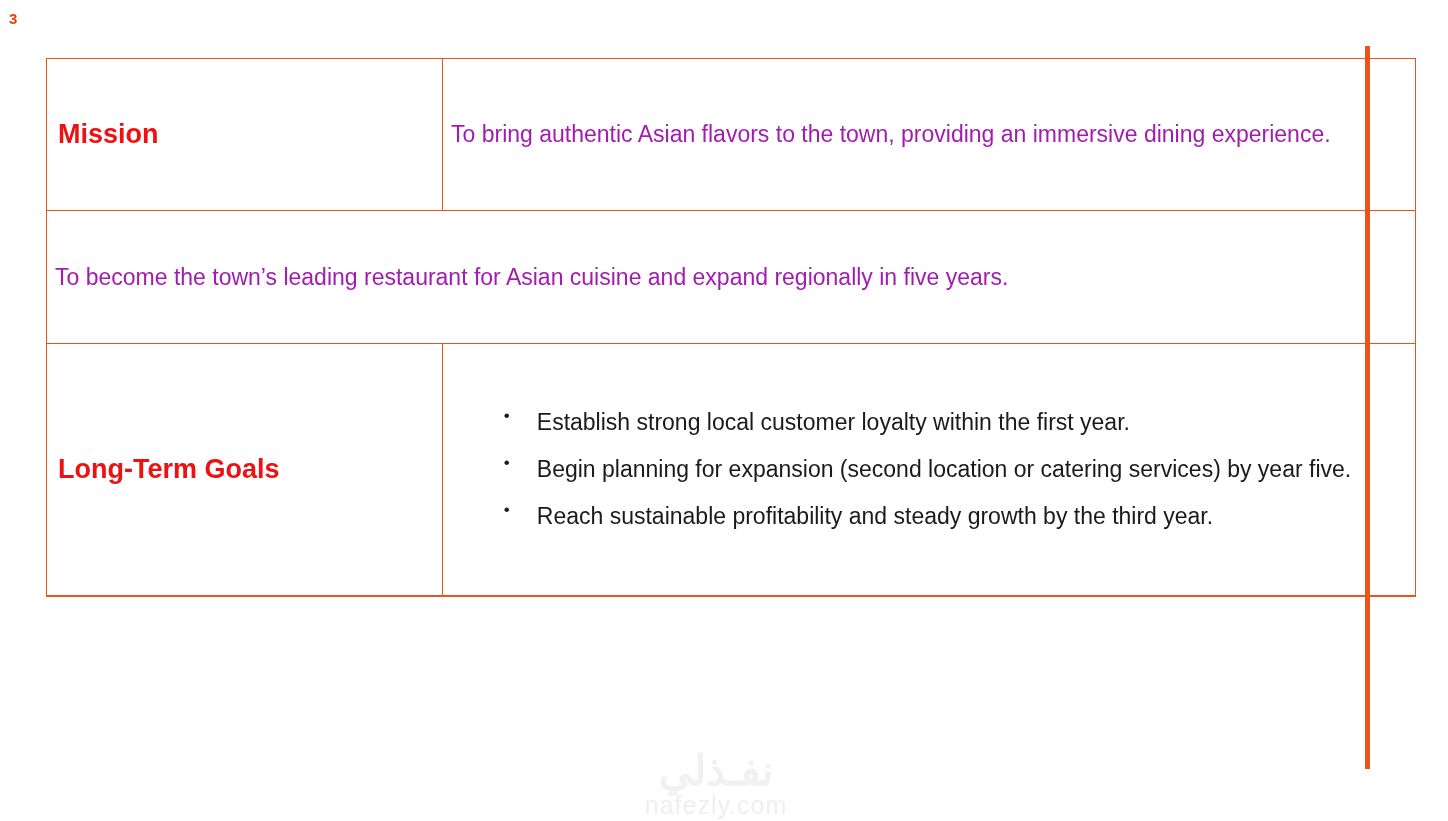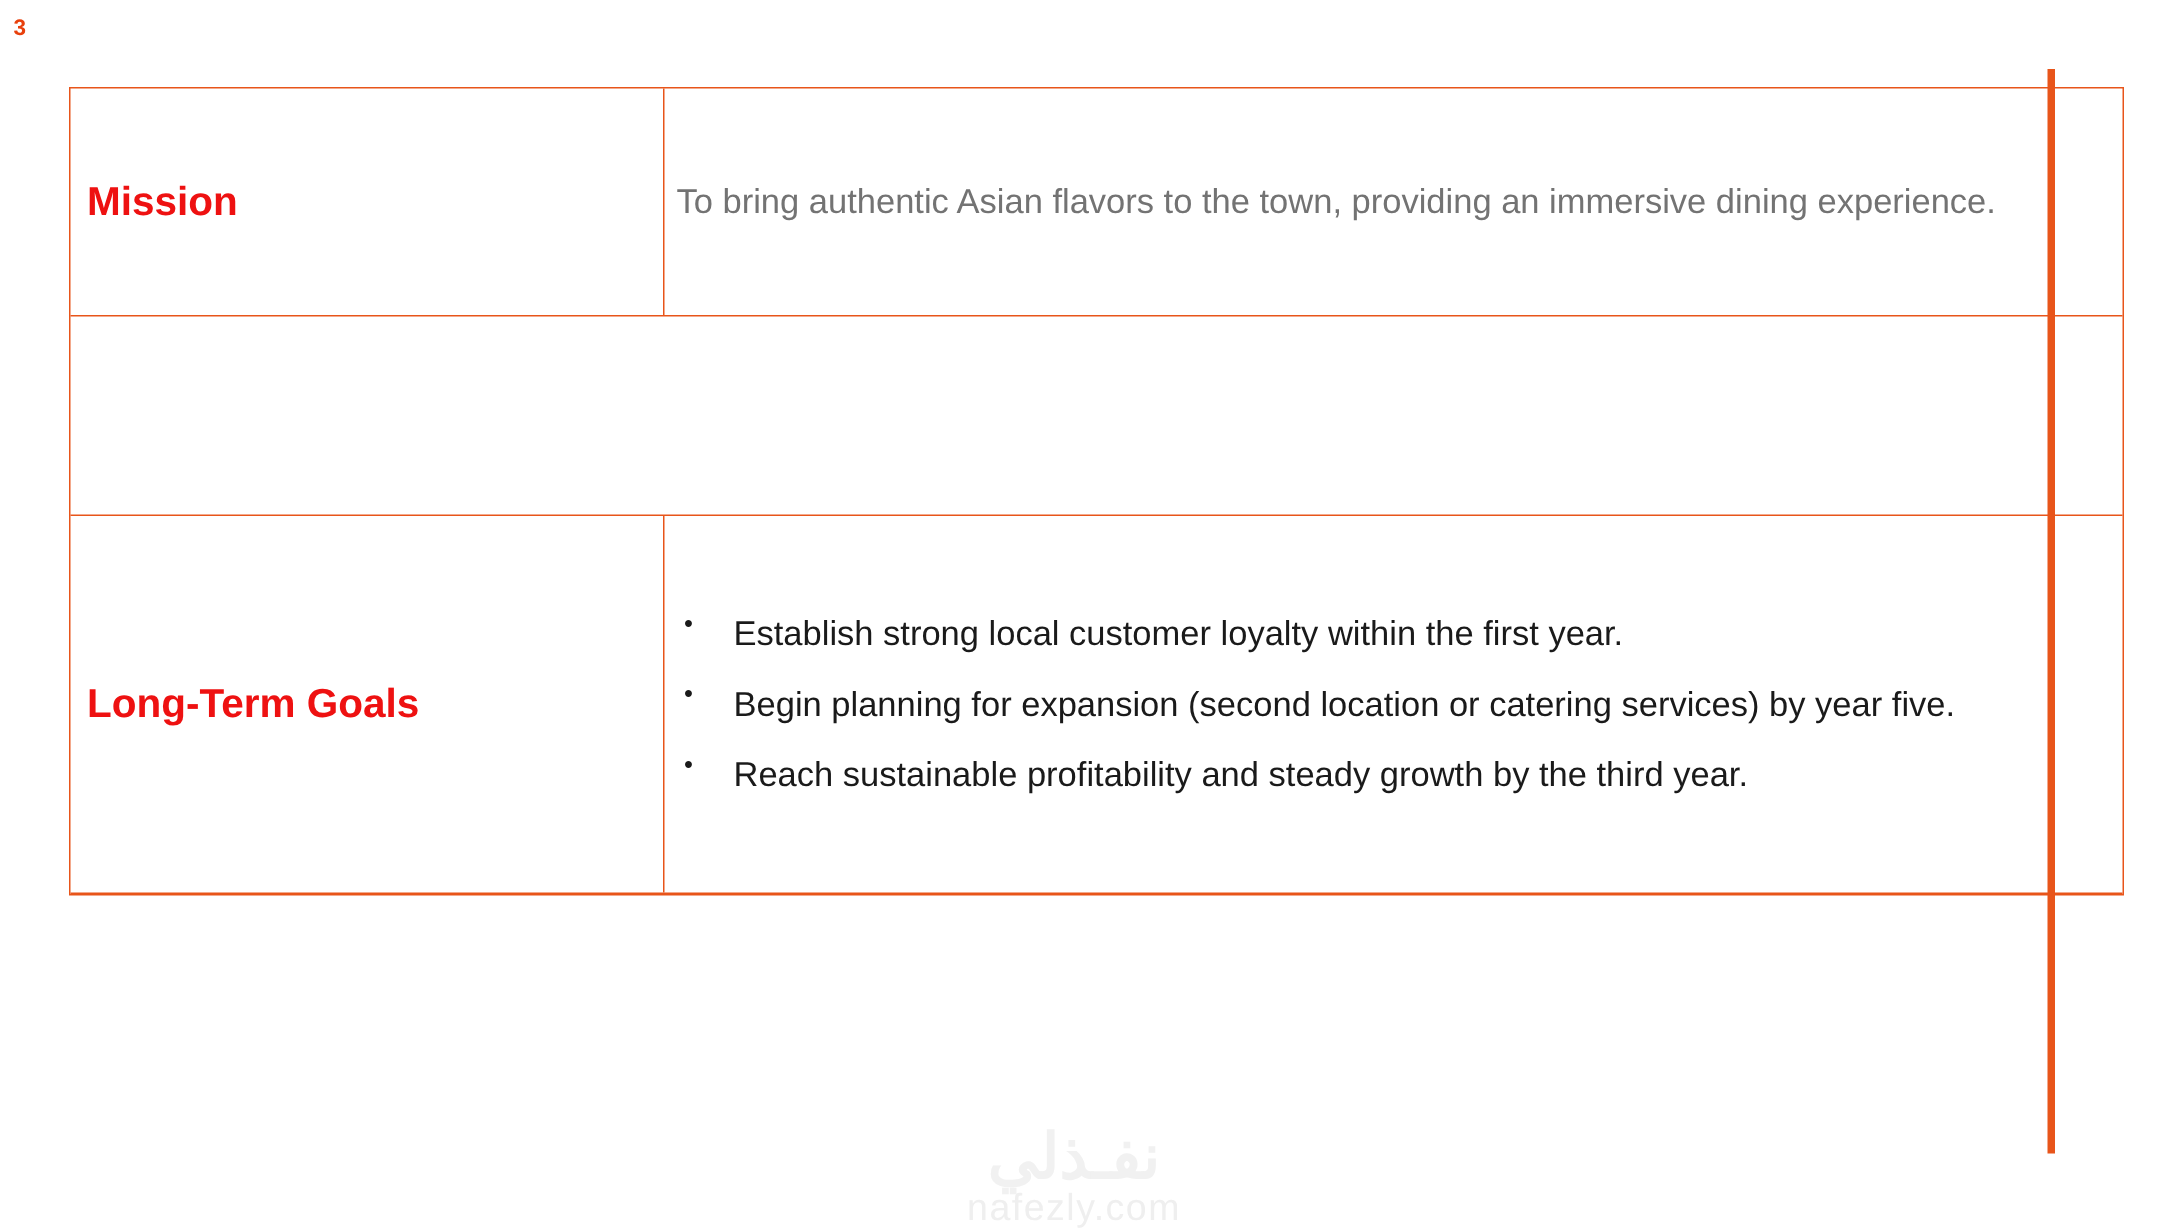--- a/index.html
+++ b/index.html
@@ -75,21 +75,21 @@
     box-sizing: border-box;
     padding: 0 16px 0 8px;
     display: flex;
     flex-direction: column;
     justify-content: center;
   }
 
   .para {
     font-size: 23px;
     line-height: 1.32;
-    color: #737373;
+    color: #a21caf;
   }
 
   ul.bullets {
     list-style: none;
     margin: 0;
     padding: 0;
   }
   ul.bullets li {
     position: relative;
     padding-left: 38px;
@@ -116,21 +116,21 @@
     margin-bottom: 2px;
   }
 
   
   .row-mission { height: 152px; }
   .row-vision  { height: 133px; }
   .row-goals   { height: 252px; }
   .row-analysis{ height: 204px; }
 
   .row-mission .cell-body { padding-top: 0; }
-  .row-goals .cell-body { justify-content: center; }
+  .row-goals .cell-body { justify-content: center; align-items: center; }
   .row-analysis .cell-body { justify-content: flex-start; padding-top: 36px; }
 
   .row-analysis .cell-label { align-items: flex-start; padding-top: 44px; }
   .row-goals .cell-label { align-items: center; }
 
   
   .watermark {
     position: absolute;
     left: 0;
     right: 16px;
@@ -167,20 +167,23 @@
   <div class="row row-mission">
     <div class="cell-label">
       <span class="label-text">Mission</span>
     </div>
     <div class="cell-body">
       <div class="para">To bring authentic Asian flavors to the town, providing an immersive dining experience.</div>
     </div>
   </div>
 
   <div class="row row-vision">
+    <div class="cell-body">
+      <div class="para">To become the town’s leading restaurant for Asian cuisine and expand regionally in five years.</div>
+    </div>
   </div>
 
   <div class="row row-goals">
     <div class="cell-label">
       <span class="label-text">Long-Term Goals</span>
     </div>
     <div class="cell-body">
       <ul class="bullets spaced">
         <li>Establish strong local customer loyalty within the first year.</li>
         <li>Begin planning for expansion (second location or catering services) by year five.</li>

